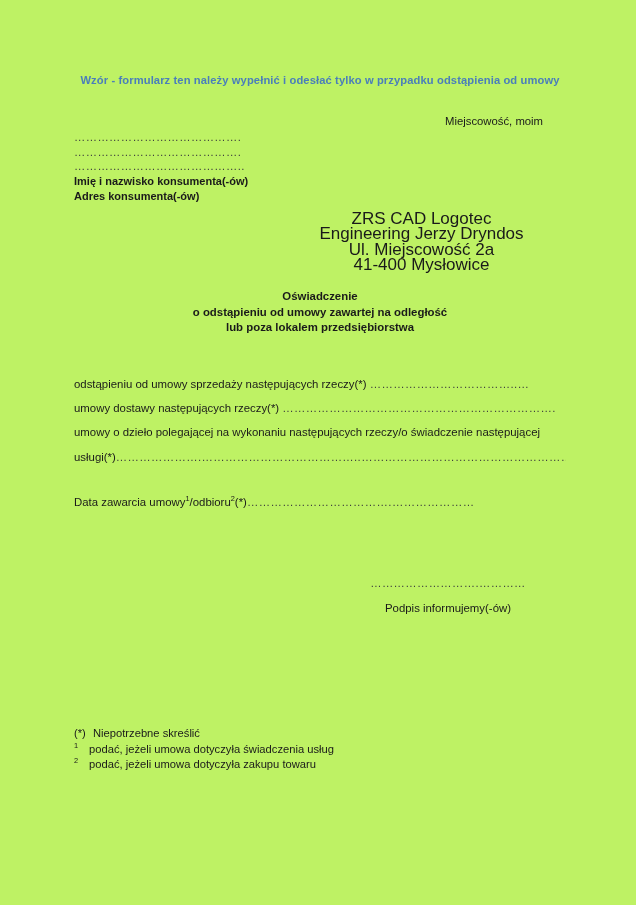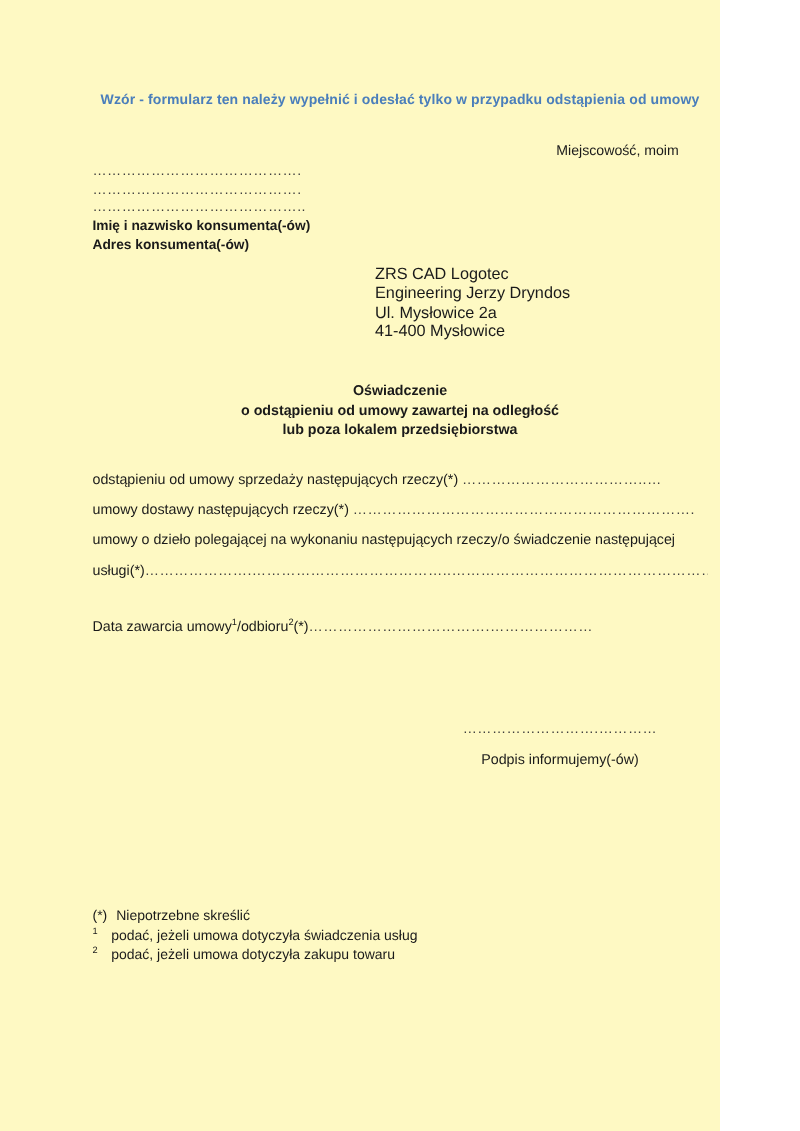--- a/index.html
+++ b/index.html
@@ -13,23 +13,23 @@
     height: 905px;
     position: relative;
     font-family: "Liberation Sans", sans-serif;
     color: #1a1a1a;
     -webkit-font-smoothing: antialiased;
   }
 
   .page {
     position: absolute;
     inset: 0;
-    width: 576px;
+    width: 636px;
     height: 905px;
-    background: #fef9c3;
+    background: #bef264;
     overflow: hidden;
   }
 
   
   .abs { position: absolute; }
   .dots {
     font-family: "Liberation Sans", sans-serif;
     letter-spacing: 0.4px;
     color: #3d3d3d;
   }
@@ -76,35 +76,34 @@
     line-height: 15.4px;
     white-space: nowrap;
     font-weight: bold;
   }
 
   
   .company-block {
     left: 300px;
     top: 211px;
     width: 243px;
-    text-align: left;
-    font-size: 13px;
+    text-align: center;
+    font-size: 17px;
     line-height: 15.4px;
   }
 
   
   .title-block {
     left: 74px;
     top: 289px;
     width: 492px;
     text-align: center;
     font-size: 11.4px;
     font-weight: bold;
     line-height: 15.6px;
-    margin-top: 17px;
   }
 
   
   .body-block {
     left: 74px;
     top: 372px;
     width: 492px;
     font-size: 11.4px;
   }
   .body-block .b-line {
@@ -191,21 +190,21 @@
     <div class="dot-line dots">…………………………………….</div>
     <div class="dot-line dots">…………………………………….</div>
     <div class="dot-line dots">……………………………………..</div>
     <div class="lbl">Imię i nazwisko konsumenta(-ów)</div>
     <div class="lbl">Adres konsumenta(-ów)</div>
   </div>
 
   <div class="abs company-block">
     <div>ZRS CAD Logotec</div>
     <div>Engineering Jerzy Dryndos</div>
-    <div>Ul. Mysłowice 2a</div>
+    <div>Ul. Miejscowość 2a</div>
     <div>41-400 Mysłowice</div>
   </div>
 
   <div class="abs title-block">
     <div>Oświadczenie</div>
     <div>o odstąpieniu od umowy zawartej na odległość</div>
     <div>lub poza lokalem przedsiębiorstwa</div>
   </div>
 
   <div class="abs body-block">

